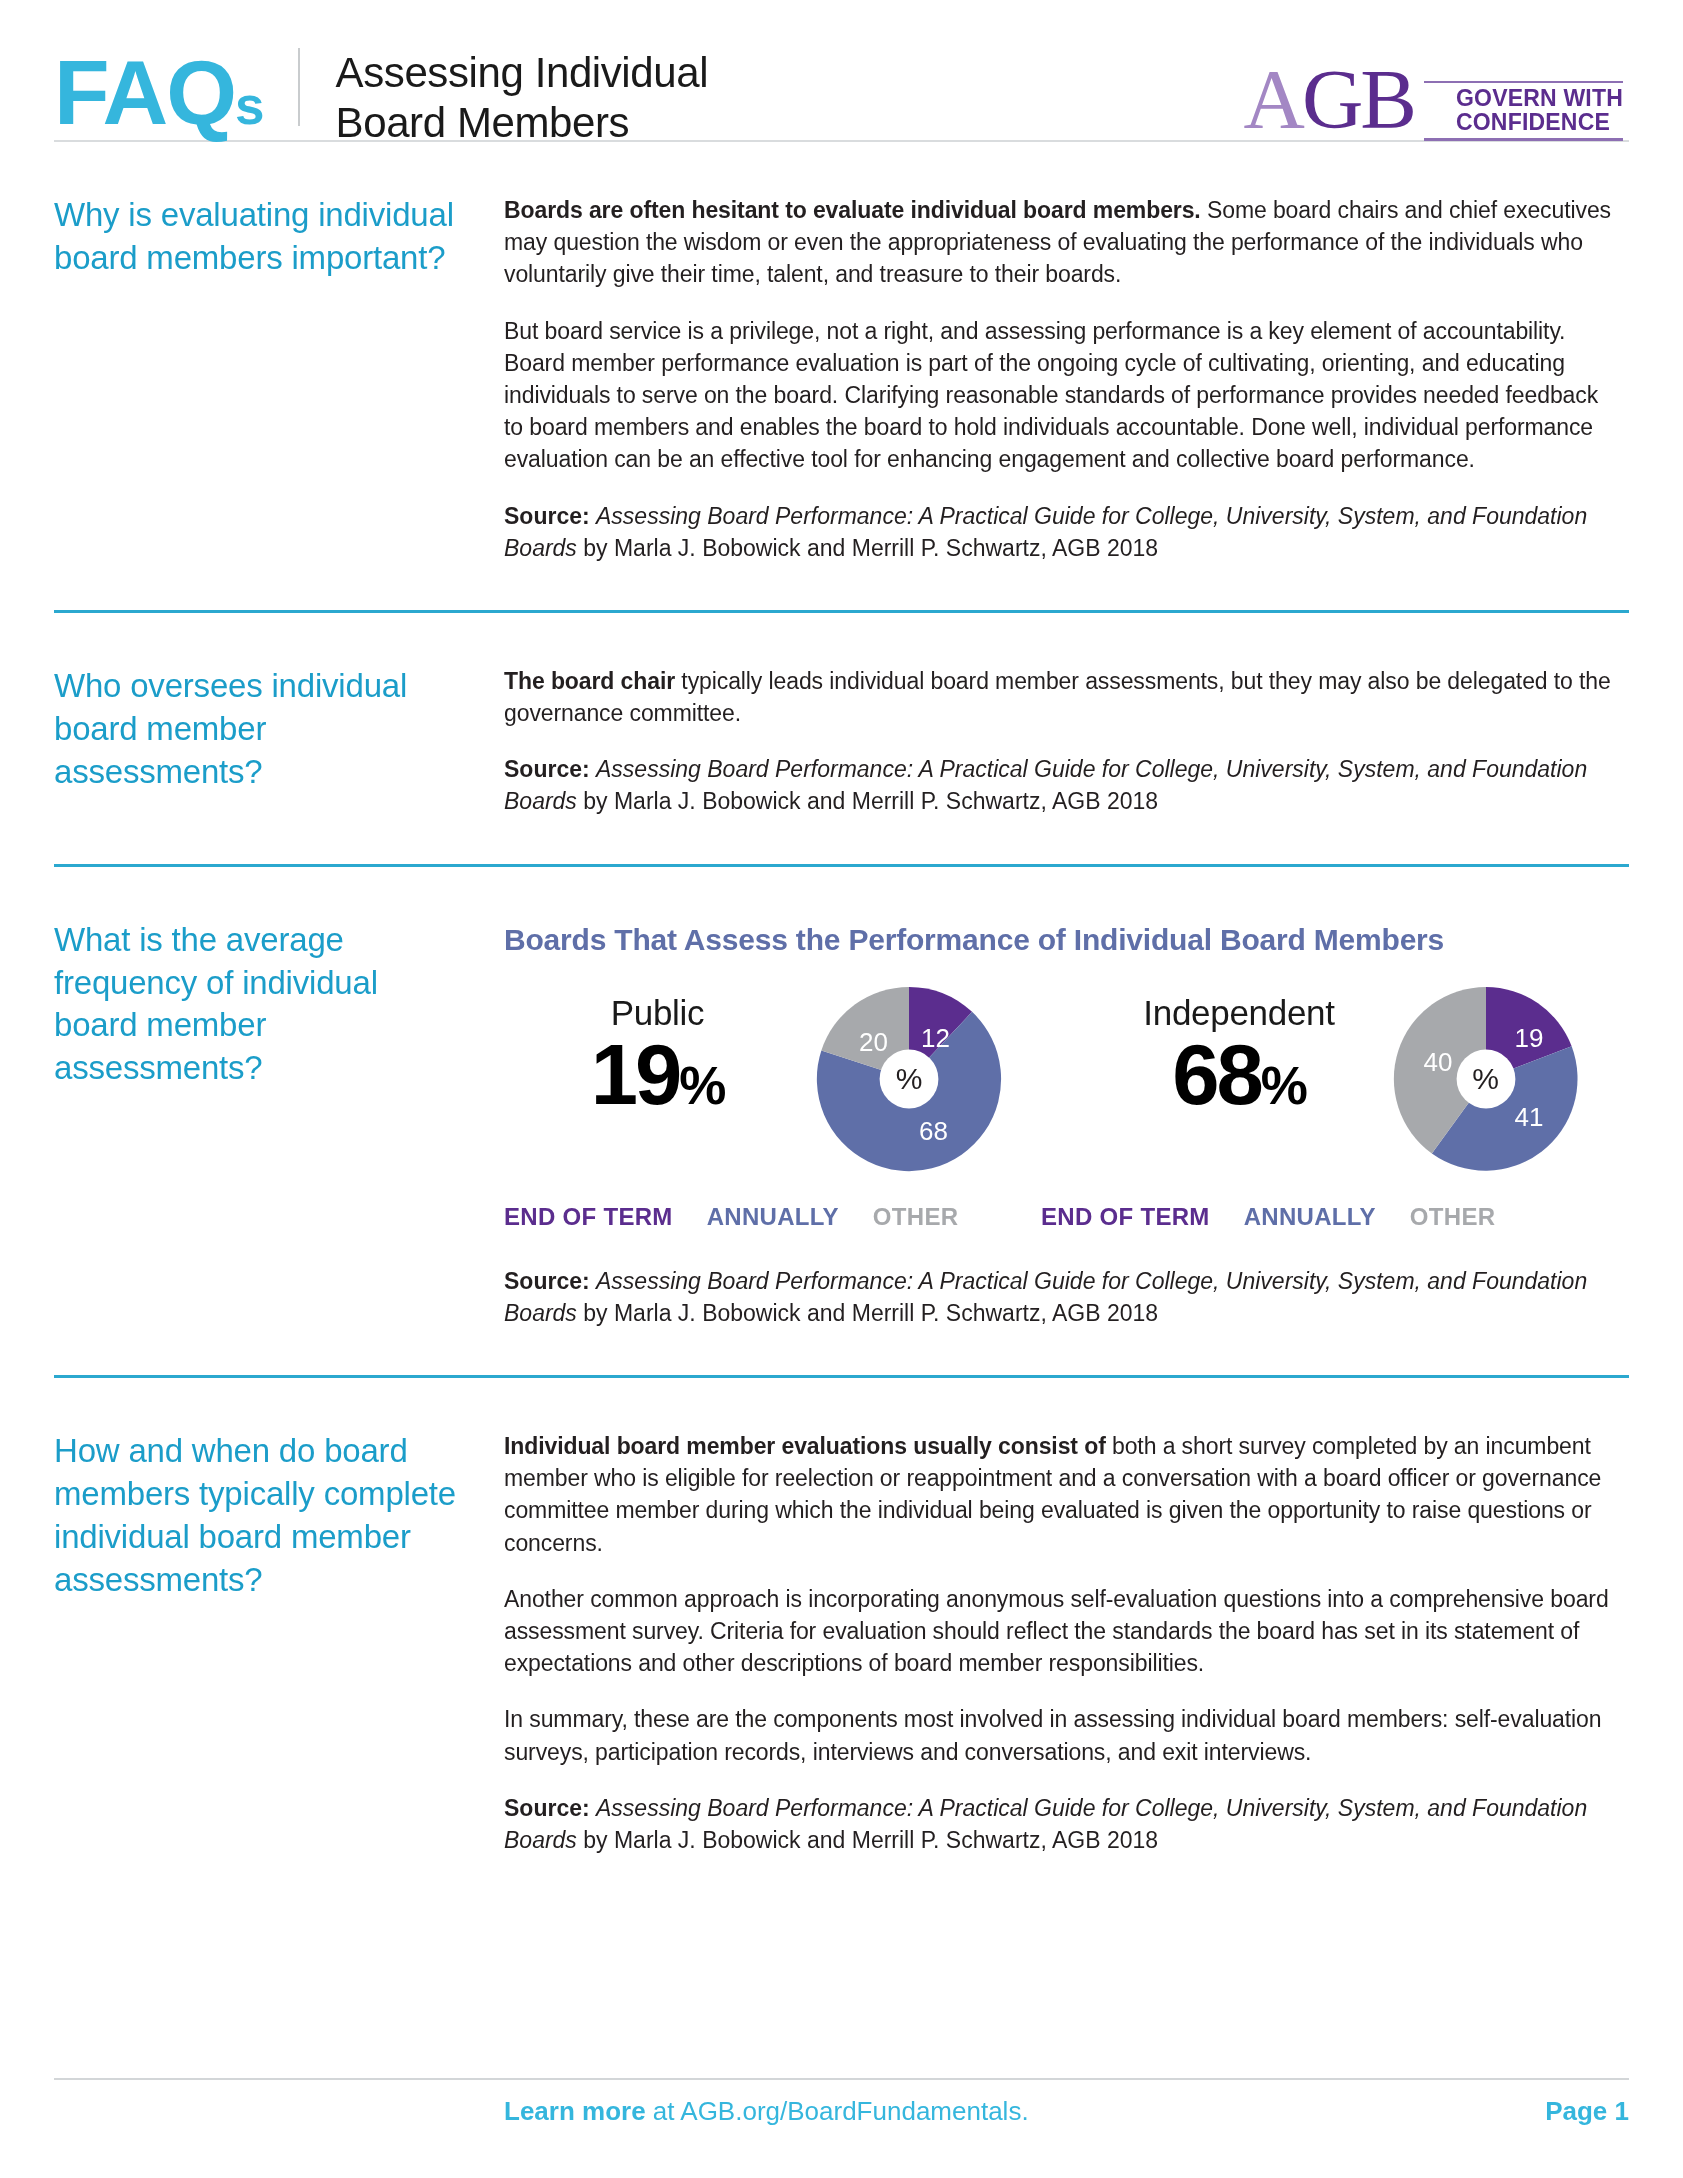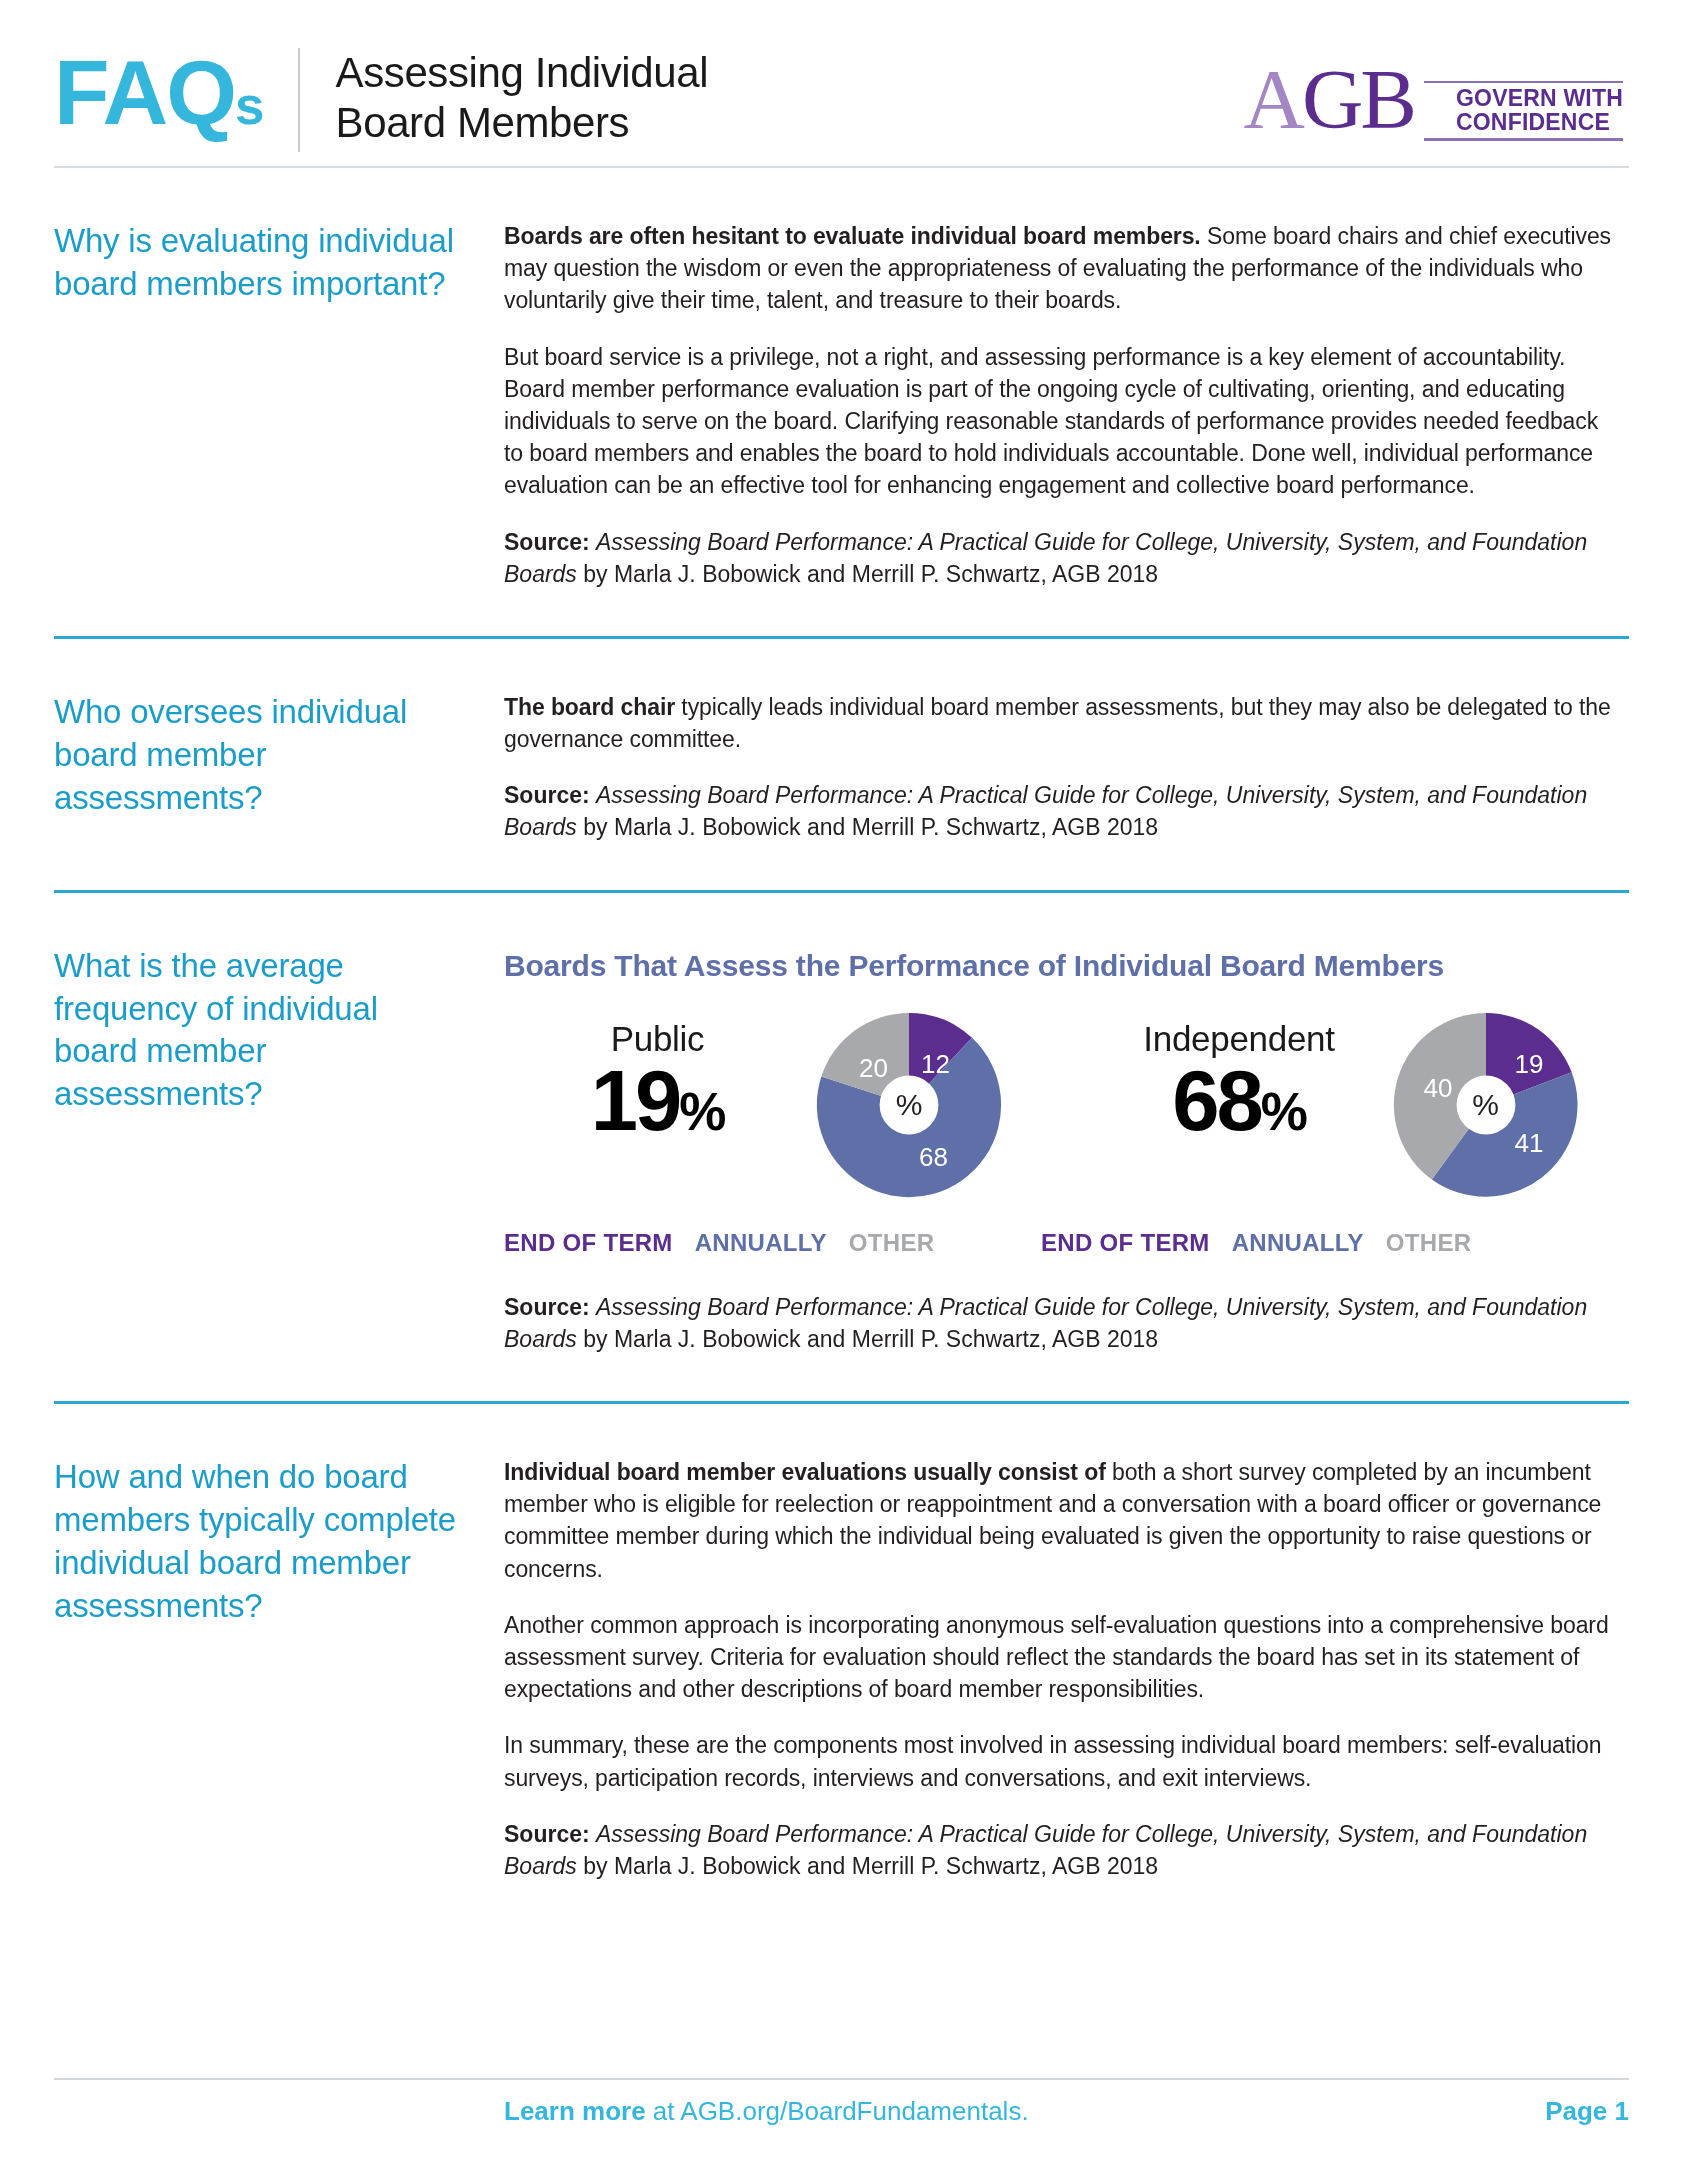--- a/index.html
+++ b/index.html
@@ -21,21 +21,21 @@
     box-sizing: border-box;
     padding: 0 54px;
     background: #fff;
   }
 
   
   .header {
     display: flex;
     align-items: flex-start;
     padding-top: 42px;
-    height: 166px;
+    height: 140px;
     box-sizing: border-box;
   }
   .faqs-logo {
     font-size: 91px;
     line-height: 0.95;
     font-weight: 700;
     color: #35b6dd;
     letter-spacing: -2px;
     padding-right: 34px;
     padding-top: 8px;
@@ -221,21 +221,21 @@
     color: #231f20;
     font-weight: 400;
   }
 
   .legend-row {
     display: flex;
     margin-top: 26px;
   }
   .legend-group {
     display: flex;
-    gap: 22px;
+    gap: 34px;
     align-items: center;
   }
   .legend-group.g1 { width: 507px; flex: 0 0 507px; }
   .legend-group.g2 { padding-left: 30px; }
   .legend-item {
     font-size: 24px;
     font-weight: 700;
     letter-spacing: 0.3px;
   }
   .lg-purple { color: #5b2d8e; }

